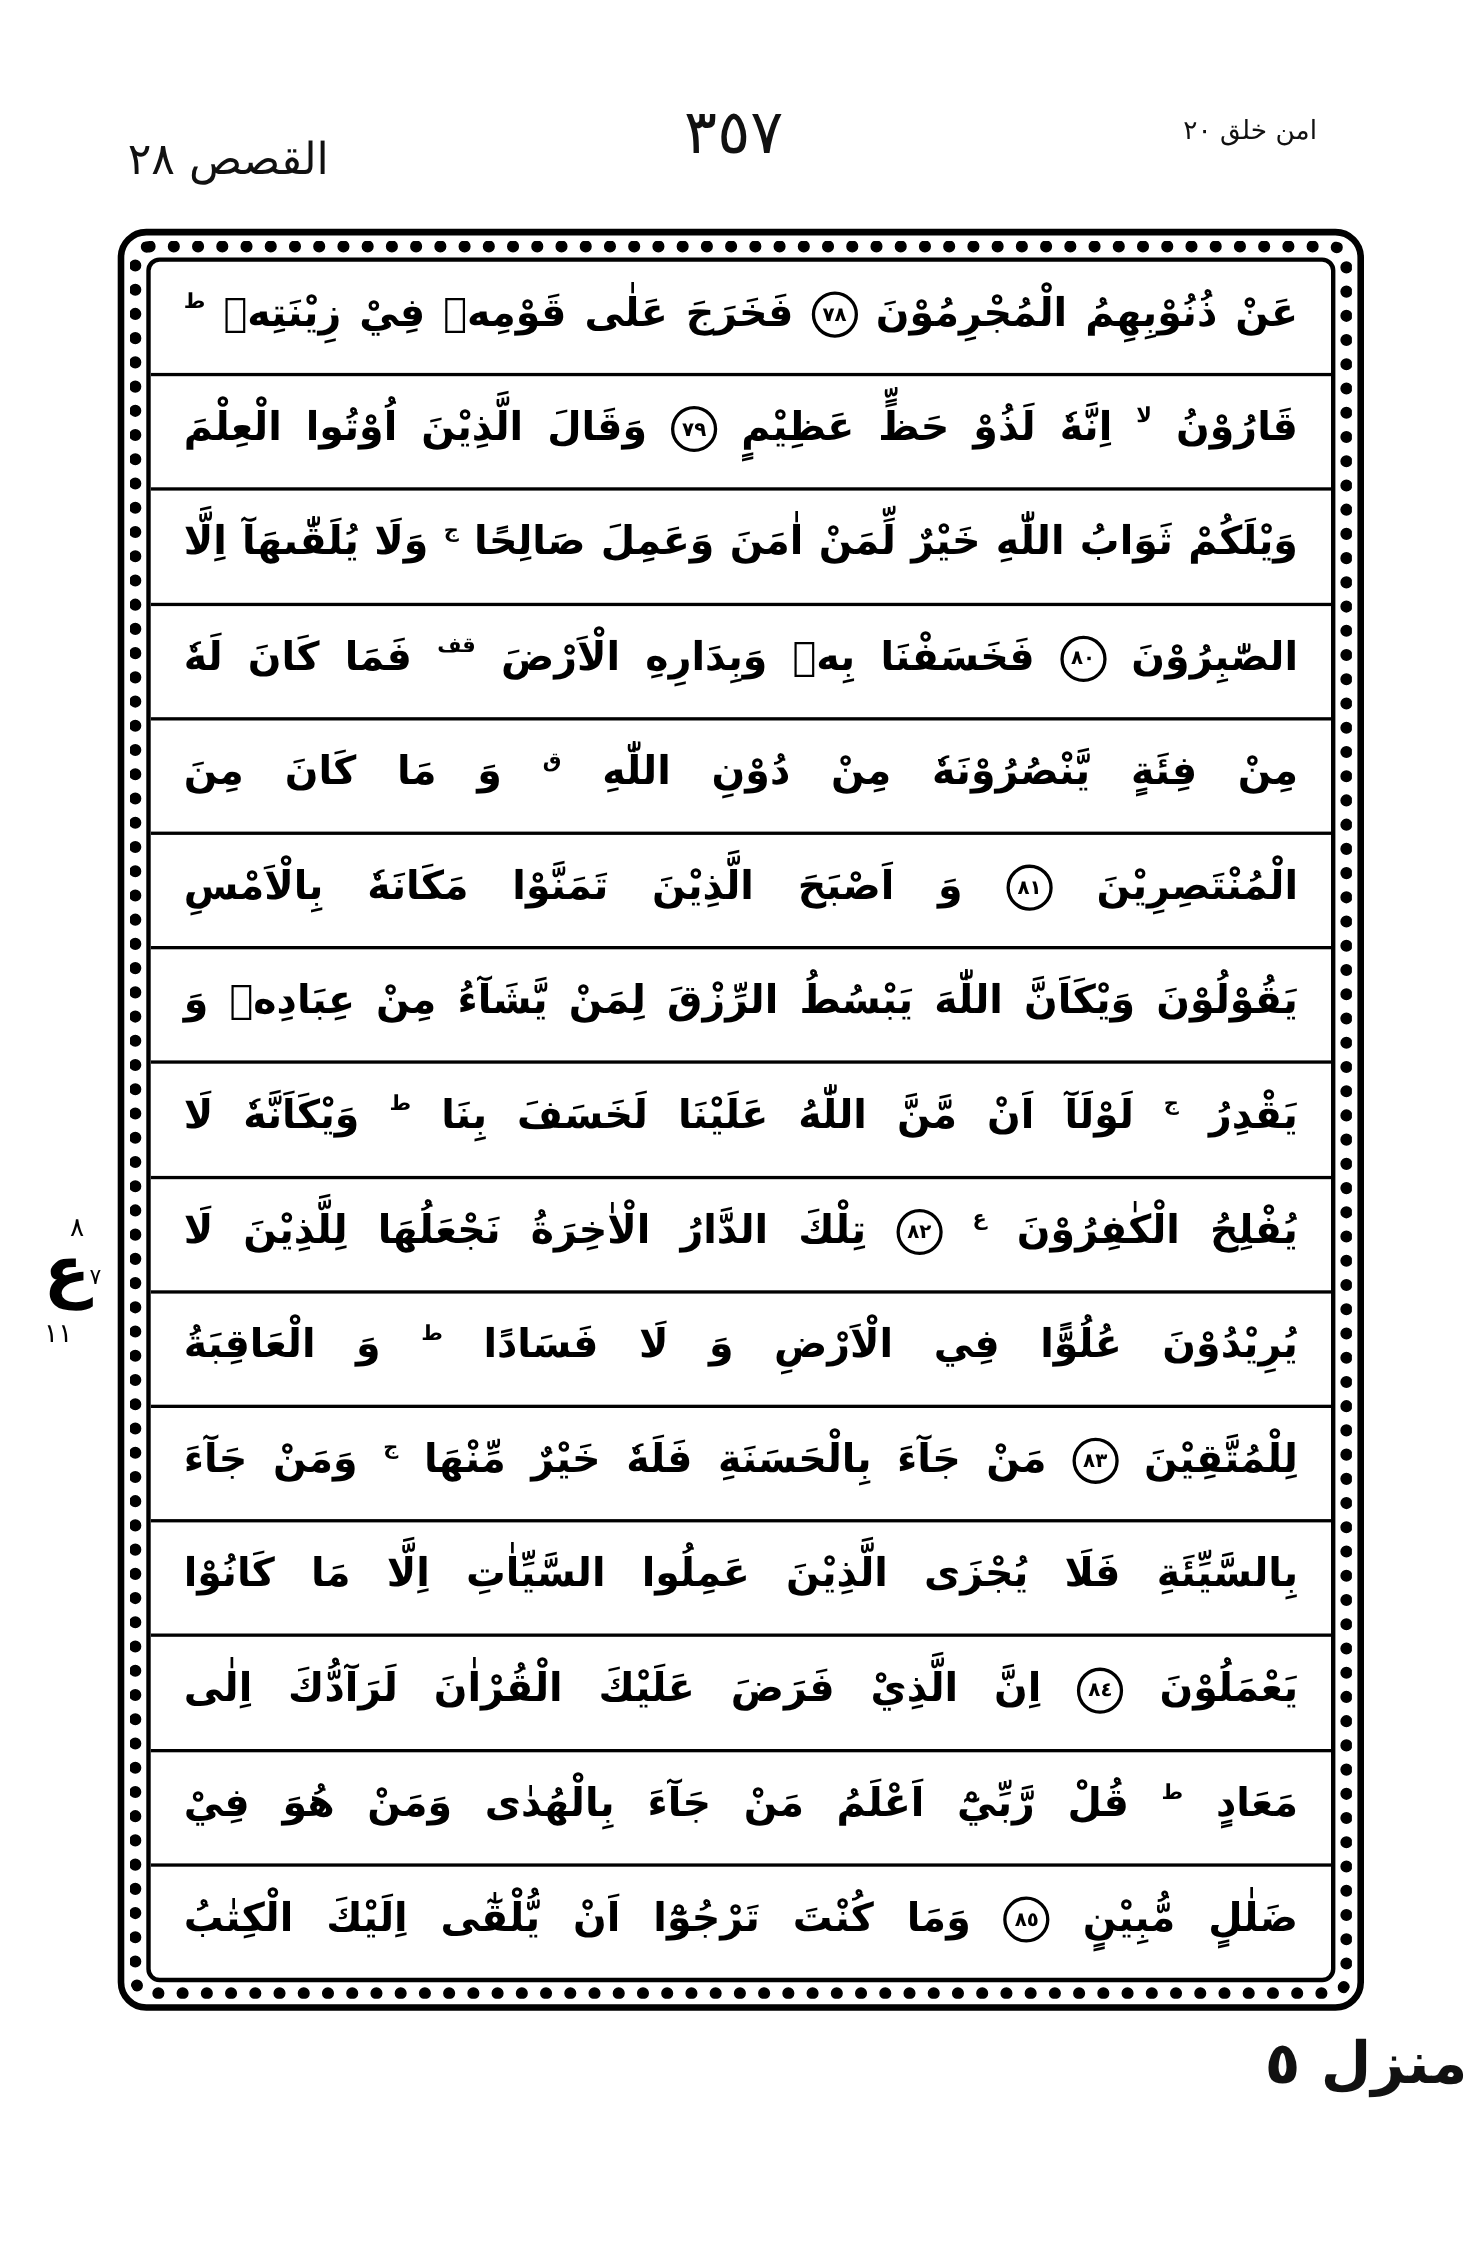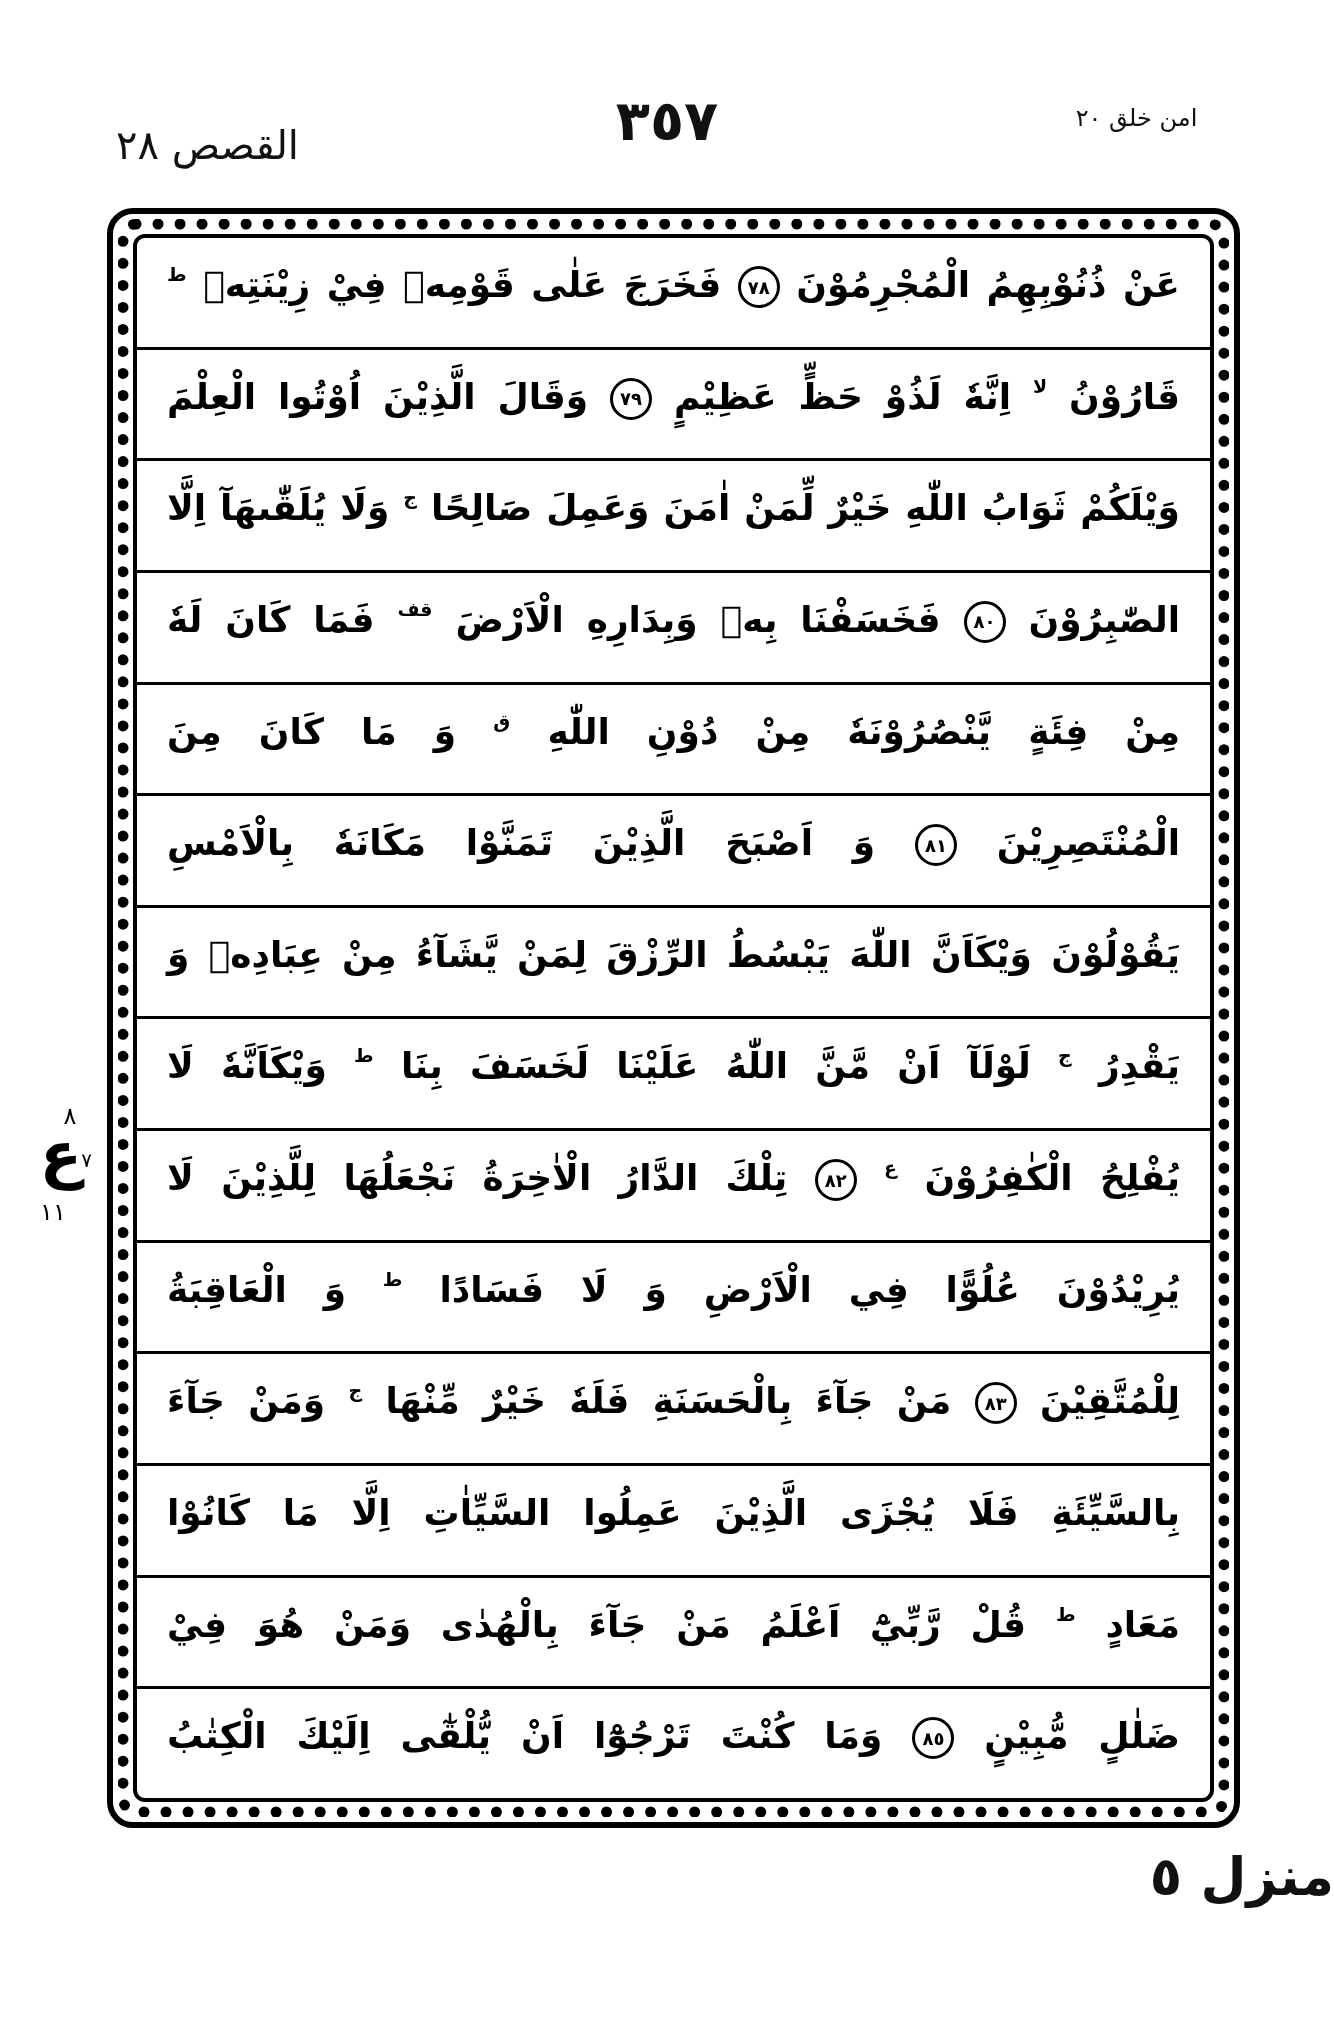--- a/index.html
+++ b/index.html
@@ -6,21 +6,21 @@
   body{
     width:1334px;height:2039px;background:#ffffff;color:#000;
     font-family:"DejaVu Sans", sans-serif;
     -webkit-font-smoothing:antialiased;
   }
   .page{position:relative;width:1334px;height:2039px;background:#fff;overflow:hidden;}
 
   
   .hdr{position:absolute;direction:rtl;white-space:nowrap;color:#111;}
   .hdr-left{top:102px;left:110px;width:195px;text-align:center;font-size:40px;margin-top:20px;}
-  .hdr-center{top:88px;left:0;width:100%;text-align:center;font-size:56px;font-weight:bold;letter-spacing:6px;}
+  .hdr-center{top:88px;left:0;width:100%;text-align:center;font-size:56px;font-weight:normal;letter-spacing:6px;}
   .hdr-right{top:104px;right:100px;width:195px;text-align:center;font-size:24px;}
 
   
   .frame{
     position:absolute;left:107px;top:208px;width:1133px;height:1620px;
     box-sizing:border-box;border:6px solid #000;border-radius:26px;padding:5px;
     background:#fff;
   }
   .beads{
     width:100%;height:100%;box-sizing:border-box;
@@ -81,20 +81,21 @@
           <div class="row"><span class="txt">وَيْلَكُمْ ثَوَابُ اللّٰهِ خَيْرٌ لِّمَنْ اٰمَنَ وَعَمِلَ صَالِحًا</span> <span class="mark">ج</span> <span class="txt">وَلَا يُلَقّٰىهَآ اِلَّا</span></div>
           <div class="row"><span class="txt">الصّٰبِرُوْنَ</span> <span class="ayah">٨٠</span> <span class="txt">فَخَسَفْنَا بِهٖ وَبِدَارِهِ الْاَرْضَ</span> <span class="mark">قف</span> <span class="txt">فَمَا كَانَ لَهٗ</span></div>
           <div class="row"><span class="txt">مِنْ فِئَةٍ يَّنْصُرُوْنَهٗ مِنْ دُوْنِ اللّٰهِ</span> <span class="mark">ق</span> <span class="txt">وَ مَا كَانَ مِنَ</span></div>
           <div class="row"><span class="txt">الْمُنْتَصِرِيْنَ</span> <span class="ayah">٨١</span> <span class="txt">وَ اَصْبَحَ الَّذِيْنَ تَمَنَّوْا مَكَانَهٗ بِالْاَمْسِ</span></div>
           <div class="row"><span class="txt">يَقُوْلُوْنَ وَيْكَاَنَّ اللّٰهَ يَبْسُطُ الرِّزْقَ لِمَنْ يَّشَآءُ مِنْ عِبَادِهٖ وَ</span></div>
           <div class="row"><span class="txt">يَقْدِرُ</span> <span class="mark">ج</span> <span class="txt">لَوْلَآ اَنْ مَّنَّ اللّٰهُ عَلَيْنَا لَخَسَفَ بِنَا</span> <span class="mark">ط</span> <span class="txt">وَيْكَاَنَّهٗ لَا</span></div>
           <div class="row"><span class="txt">يُفْلِحُ الْكٰفِرُوْنَ</span> <span class="mark">ع</span> <span class="ayah">٨٢</span> <span class="txt">تِلْكَ الدَّارُ الْاٰخِرَةُ نَجْعَلُهَا لِلَّذِيْنَ لَا</span></div>
           <div class="row"><span class="txt">يُرِيْدُوْنَ عُلُوًّا فِي الْاَرْضِ وَ لَا فَسَادًا</span> <span class="mark">ط</span> <span class="txt">وَ الْعَاقِبَةُ</span></div>
           <div class="row"><span class="txt">لِلْمُتَّقِيْنَ</span> <span class="ayah">٨٣</span> <span class="txt">مَنْ جَآءَ بِالْحَسَنَةِ فَلَهٗ خَيْرٌ مِّنْهَا</span> <span class="mark">ج</span> <span class="txt">وَمَنْ جَآءَ</span></div>
           <div class="row"><span class="txt">بِالسَّيِّئَةِ فَلَا يُجْزَى الَّذِيْنَ عَمِلُوا السَّيِّاٰتِ اِلَّا مَا كَانُوْا</span></div>
+          <div class="row"><span class="txt">يَعْمَلُوْنَ</span> <span class="ayah">٨٤</span> <span class="txt">اِنَّ الَّذِيْ فَرَضَ عَلَيْكَ الْقُرْاٰنَ لَرَآدُّكَ اِلٰى</span></div>
           <div class="row"><span class="txt">مَعَادٍ</span> <span class="mark">ط</span> <span class="txt">قُلْ رَّبِّيْٓ اَعْلَمُ مَنْ جَآءَ بِالْهُدٰى وَمَنْ هُوَ فِيْ</span></div>
           <div class="row"><span class="txt">ضَلٰلٍ مُّبِيْنٍ</span> <span class="ayah">٨٥</span> <span class="txt">وَمَا كُنْتَ تَرْجُوْٓا اَنْ يُّلْقٰٓى اِلَيْكَ الْكِتٰبُ</span></div>
         </div>
     </div>
   </div>
 
   <div class="ruku">
     <span class="ruku-top">٨</span>
     <span class="ruku-ain">
       <span>ع</span>

